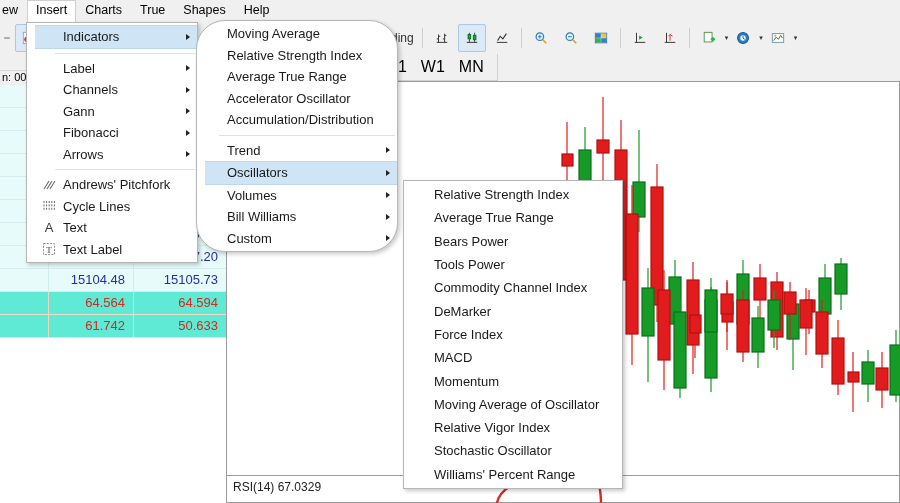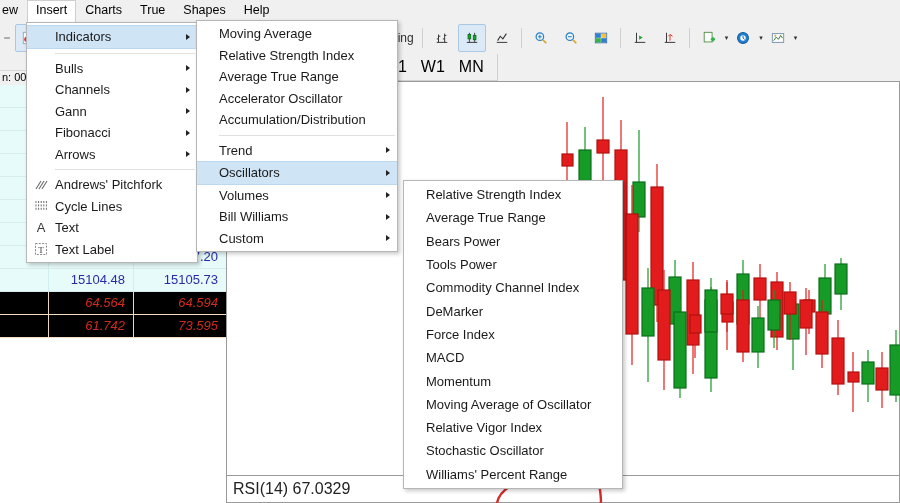--- a/index.html
+++ b/index.html
@@ -44,21 +44,21 @@
     position:absolute;left:0;top:54px;width:226px;height:449px;background:#ffffff;
     border-right:1px solid #b5b5b5;overflow:hidden;
   }
   .lp-header{height:16px;background:#f0f0f0;border-bottom:1px solid #d9d9d9;font-size:11px;
     color:#303030;display:flex;align-items:center;padding-left:4px;}
   .lp-time{height:14px;font-size:11px;color:#000;padding-left:2px;background:#f0f0f0;}
   .quote-row{
     height:22px;display:flex;align-items:center;font-size:13px;
     border-bottom:1px solid #d7ecec;background:#e6fbfa;color:#2a2aa8;
   }
-  .quote-row.warm{background:#000000;color:#d12a1e;border-bottom:1px solid #f2dcc6;font-style:italic;}
+  .quote-row.warm{background:#5eead4;color:#d12a1e;border-bottom:1px solid #f2dcc6;}
   .q-sym{width:48px;border-right:1px solid #d2eded;height:22px;}
   .quote-row.warm .q-sym{border-right:1px solid #f0d8bf;}
   .q-bid{flex:1;text-align:right;padding-right:8px;border-right:1px solid #d2eded;height:22px;line-height:22px;}
   .quote-row.warm .q-bid{border-right:1px solid #f0d8bf;}
   .q-ask{width:84px;text-align:right;padding-right:8px;height:22px;line-height:22px;}
 
   
   .chartzone{position:absolute;left:226px;top:54px;width:674px;height:449px;background:#f0f0f0;}
   .tf-tab{padding:3px 7px;}
   .tf-tabs-box{position:absolute;left:155px;top:0;width:115px;height:26px;background:#f0f0f0;
@@ -66,47 +66,47 @@
 
   .chartpane{
     position:absolute;left:0px;top:27px;width:674px;height:395px;background:#ffffff;
     border:1px solid #9a9a9a;box-sizing:border-box;
   }
   .chart-ohlc{position:absolute;left:6px;top:3px;font-size:11.5px;color:#222;letter-spacing:.2px;}
   .rsi-pane{
     position:absolute;left:0px;top:422px;width:674px;height:27px;background:#ffffff;
     border:1px solid #9a9a9a;border-top:none;box-sizing:border-box;
   }
-  .rsi-label{position:absolute;left:6px;top:4px;font-size:16px;color:#222;}
+  .rsi-label{position:absolute;left:6px;top:4px;font-size:12px;color:#222;}
 
   svg.candles{position:absolute;left:0;top:0;width:100%;height:100%;display:block;}
 
   
   .annot{position:absolute;left:0;top:0;width:900px;height:503px;pointer-events:none;}
 
   
   .menu{
     position:absolute;background:#ffffff;border:1px solid #b6b6b6;
     box-shadow:2px 2px 4px rgba(0,0,0,.22);
     padding:2px 0;font-size:13px;color:#1a1a1a;z-index:100;
   }
-  .menu-item{height:21.5px;display:flex;align-items:center;position:relative;padding-left:0;white-space:nowrap;}
+  .menu-item{height:21.5px;display:flex;align-items:center;position:relative;padding-left:0;white-space:nowrap;margin-left:8px;}
   .menu-item .mtext{padding-left:6px;}
   .menu-item .arrow{position:absolute;right:7px;top:50%;transform:translateY(-50%);
      width:0;height:0;border-left:4px solid #222;border-top:3.5px solid transparent;border-bottom:3.5px solid transparent;}
   .menu-item.hl{background:#cfe4f5;border-top:1px solid #bcd8ef;border-bottom:1px solid #bcd8ef;}
   .menu-sep{height:1px;background:#e0e0e0;margin:4px 2px 4px 28px;}
   .gutter{width:28px;flex:0 0 28px;display:flex;align-items:center;justify-content:center;height:100%;}
   .m-ico{font-size:12px;color:#4a4a4a;line-height:1;}
 
   
   #menu-insert{left:26px;top:22px;width:170px;}
   #menu-insert .menu-item .mtext{padding-left:0px;}
   
-  #menu-indicators{left:196px;top:20px;width:200px;}
+  #menu-indicators{left:196px;top:20px;width:200px;border-radius:29px;}
   #menu-indicators .menu-item .mtext{padding-left:22px;}
   
   #menu-oscillators{left:403px;top:180px;width:218px;}
   #menu-oscillators .menu-item .mtext{padding-left:22px;}
   #menu-oscillators .menu-item{height:23.3px;}
 
   .icon-svg{width:14px;height:14px;display:block;}
 </style>
 </head>
 <body>
@@ -282,21 +282,21 @@
         <div class="q-ask">15105.73</div>
       </div>
       <div class="quote-row warm">
         <div class="q-sym"></div>
         <div class="q-bid">64.564</div>
         <div class="q-ask">64.594</div>
       </div>
       <div class="quote-row warm">
         <div class="q-sym"></div>
         <div class="q-bid">61.742</div>
-        <div class="q-ask">73.595</div>
+        <div class="q-ask">50.633</div>
       </div>
     </div>
   </div>
 
   <div class="chartzone">
 
     <div class="tf-tabs-box">
       <div class="tf-tab">01</div>
       <div class="tf-tab">W1</div>
       <div class="tf-tab">MN</div>
@@ -433,21 +433,21 @@
   <div class="menu" id="menu-insert">
     <div class="menu-item hl">
       <div class="gutter"></div>
       <div class="mtext">Indicators</div>
       <div class="arrow"></div>
     </div>
     <div class="menu-sep"></div>
 
     <div class="menu-item">
       <div class="gutter"></div>
-      <div class="mtext">Bulls</div>
+      <div class="mtext">Label</div>
       <div class="arrow"></div>
     </div>
     <div class="menu-item">
       <div class="gutter"></div>
       <div class="mtext">Channels</div>
       <div class="arrow"></div>
     </div>
     <div class="menu-item">
       <div class="gutter"></div>
       <div class="mtext">Gann</div>

